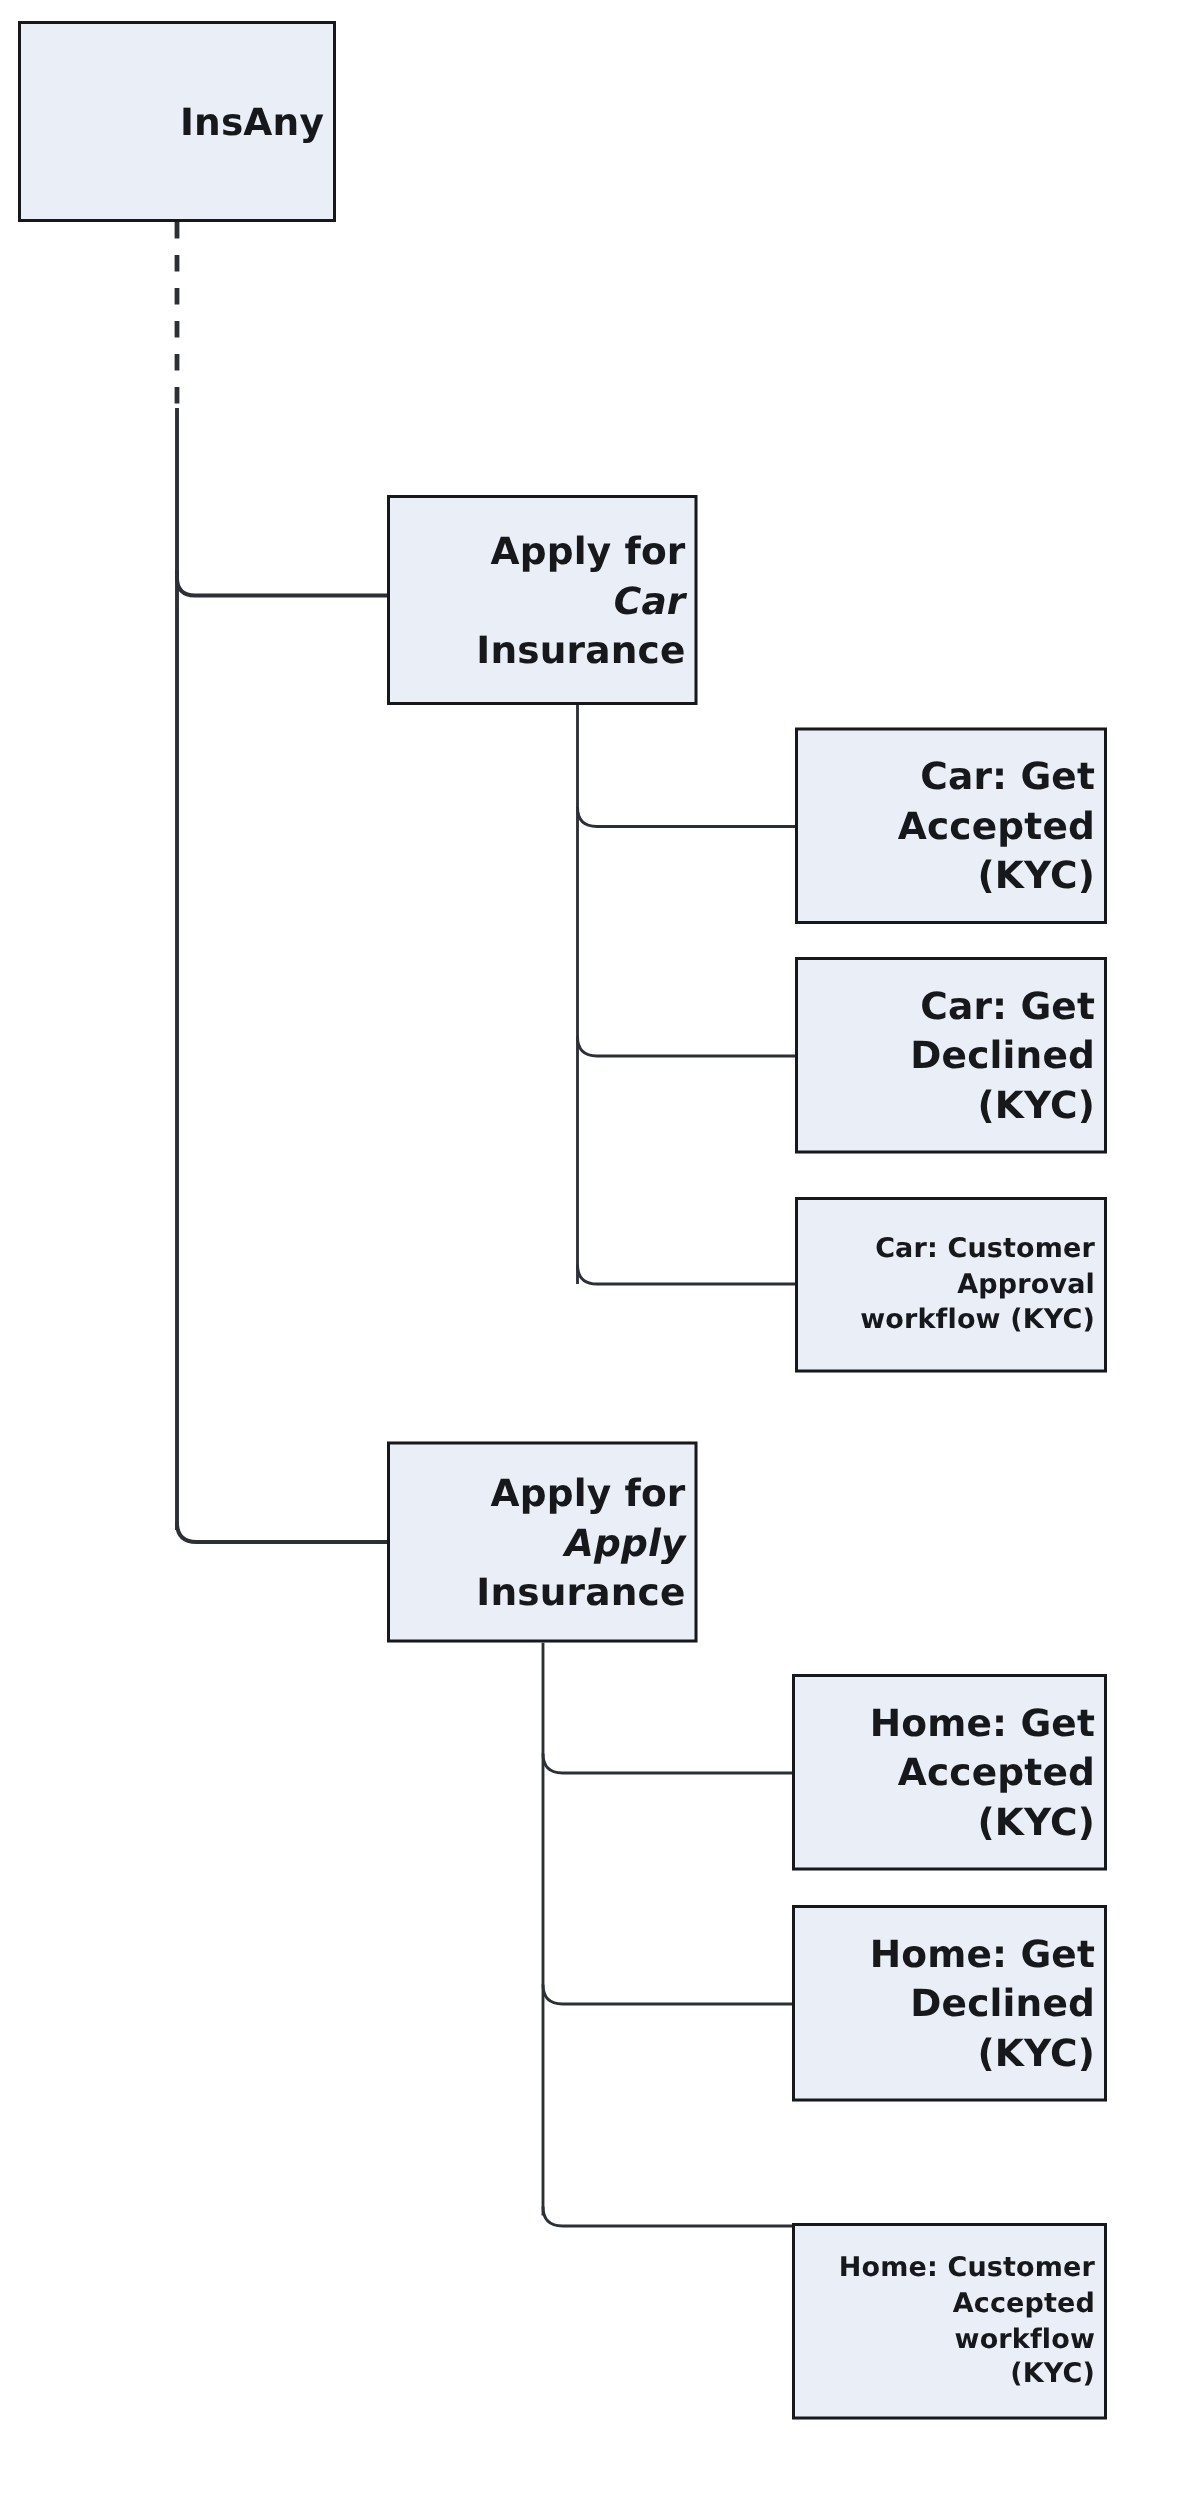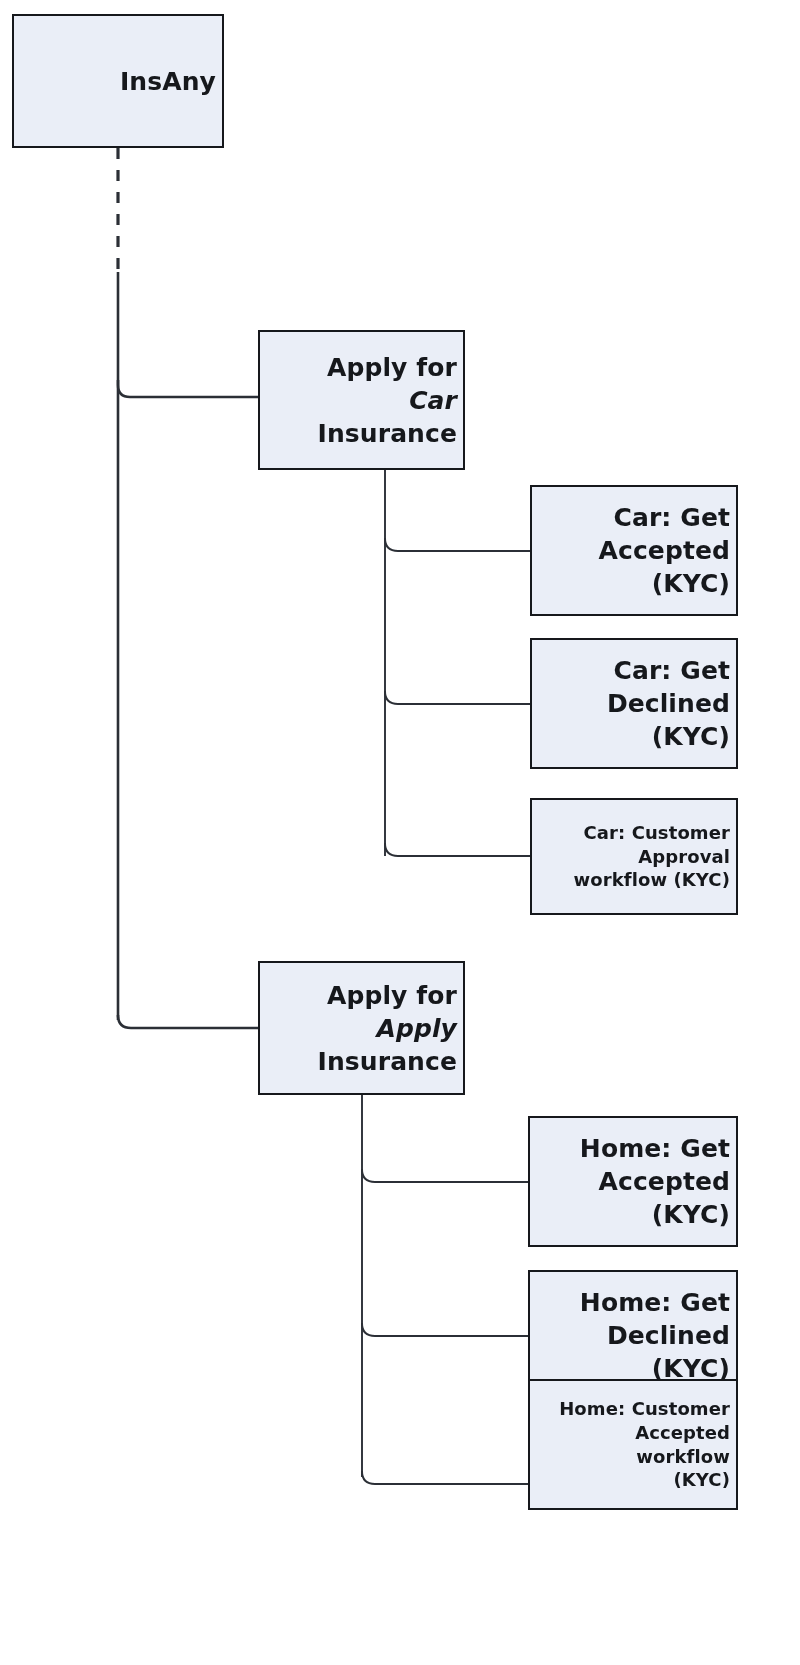--- a/index.html
+++ b/index.html
@@ -51,21 +51,21 @@
     font-weight: 700;
   }
   .n-root       { left: 12px;  top: 14px;   width: 212px; height: 134px; font-size: 25px; }
   .n-car        { left: 258px; top: 330px;  width: 207px; height: 140px; font-size: 25px; }
   .n-home       { left: 258px; top: 961px;  width: 207px; height: 134px; font-size: 25px; }
   .n-car-acc    { left: 530px; top: 485px;  width: 208px; height: 131px; font-size: 25px; }
   .n-car-dec    { left: 530px; top: 638px;  width: 208px; height: 131px; font-size: 25px; }
   .n-car-appr   { left: 530px; top: 798px;  width: 208px; height: 117px; font-size: 18px; }
   .n-home-acc   { left: 528px; top: 1116px; width: 210px; height: 131px; font-size: 25px; }
   .n-home-dec   { left: 528px; top: 1270px; width: 210px; height: 131px; font-size: 25px; }
-  .n-home-appr  { left: 528px; top: 1379px; width: 210px; height: 131px; font-size: 18px; }
+  .n-home-appr  { left: 528px; top: 1482px; width: 210px; height: 131px; font-size: 18px; }
 </style>
 </head>
 <body>
 
 <div id="diagram-root">
 
   <svg class="connectors" viewBox="0 0 800 1665" width="800" height="1665" xmlns="http://www.w3.org/2000/svg">
 
     <path d="M 118 148 L 118 275" fill="none" stroke="#2b2f36" stroke-width="3.2" stroke-dasharray="11 11"></path>
 

